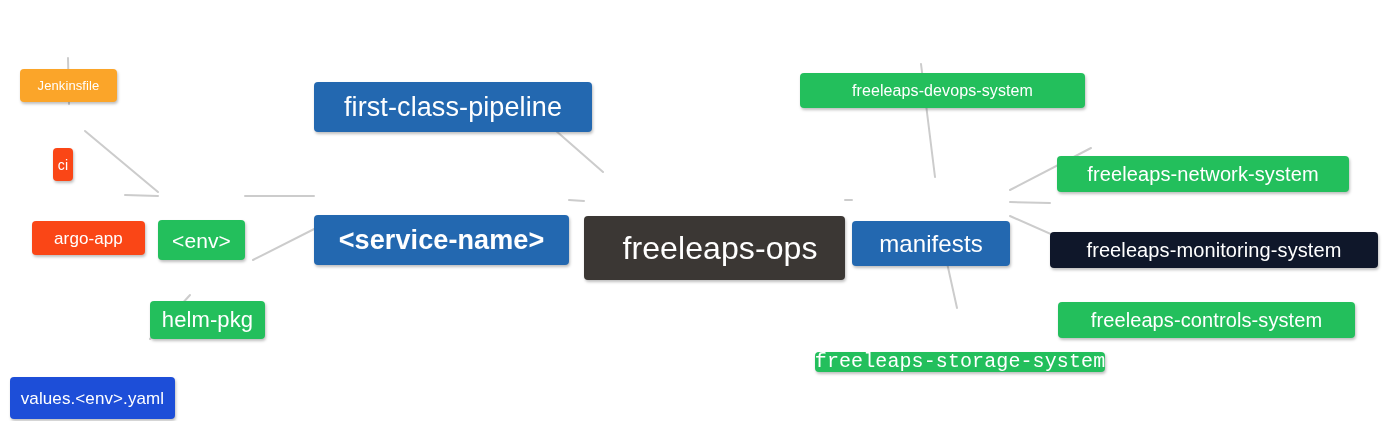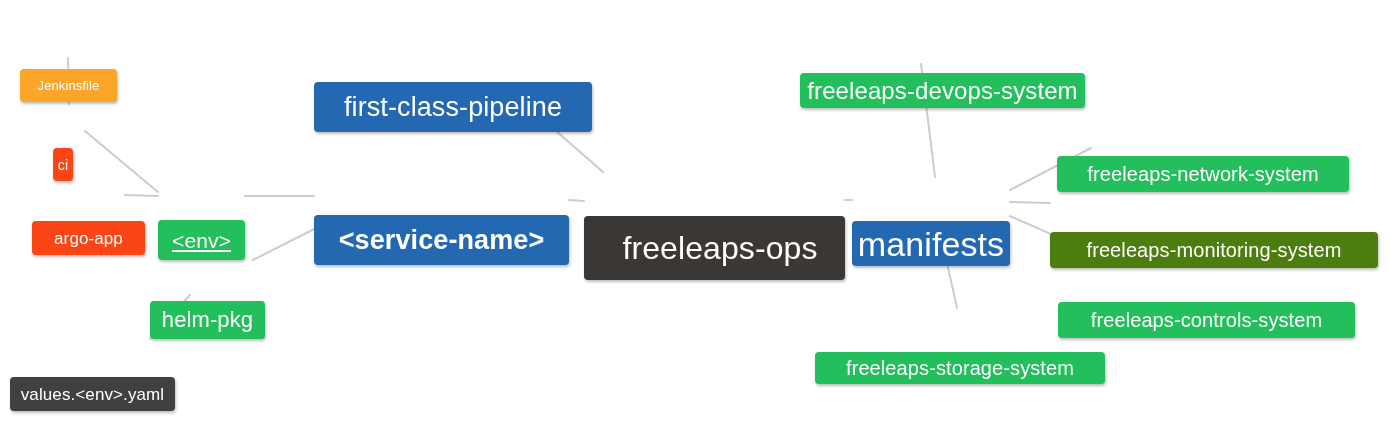--- a/index.html
+++ b/index.html
@@ -70,50 +70,50 @@
   <div id="node-layer">
       <div class="node" style="left: 20px; top: 25px; width: 97px; height: 33px; background: rgb(251, 165, 41); font-size: 13px;">
         <span class="node-label">Jenkinsfile</span>
       </div>
       <div class="node" style="left: 53px; top: 104px; width: 20px; height: 33px; background: rgb(250, 70, 22); font-size: 14px; align-items: center;">
         <span class="node-label">ci</span>
       </div>
       <div class="node" style="left: 32px; top: 177px; width: 113px; height: 34px; background: rgb(250, 70, 22); font-size: 17px;">
         <span class="node-label">argo-app</span>
       </div>
-      <div class="node" style="left: 158px; top: 176px; width: 87px; height: 40px; background: rgb(35, 191, 92); font-size: 21px; text-decoration: underline;">
+      <div class="node" style="left: 158px; top: 176px; width: 87px; height: 40px; background: rgb(35, 191, 92); font-size: 21px;">
         <span class="node-label">&lt;env&gt;</span>
       </div>
       <div class="node" style="left: 150px; top: 257px; width: 115px; height: 38px; background: rgb(35, 191, 92); font-size: 22px;">
         <span class="node-label">helm-pkg</span>
       </div>
-      <div class="node" style="left: 10px; top: 333px; width: 165px; height: 34px; background: #404040; font-size: 17px;">
+      <div class="node" style="left: 10px; top: 333px; width: 165px; height: 42px; background: #1d4ed8; font-size: 17px;">
         <span class="node-label">values.&lt;env&gt;.yaml</span>
       </div>
       <div class="node" style="left: 314px; top: 38px; width: 278px; height: 50px; background: rgb(35, 104, 176); font-size: 27px;">
         <span class="node-label">first-class-pipeline</span>
       </div>
       <div class="node" style="left: 314px; top: 171px; width: 255px; height: 50px; background: rgb(35, 104, 176); font-size: 27px; font-weight: bold;">
         <span class="node-label">&lt;service-name&gt;</span>
       </div>
       <div class="node" style="left: 584px; top: 172px; width: 261px; height: 64px; background: rgb(59, 55, 52); font-size: 32px; padding-left: 11px;">
         <span class="node-label">freeleaps-ops</span>
       </div>
-      <div class="node" style="left: 852px; top: 177px; width: 158px; height: 45px; background: rgb(35, 104, 176); font-size: 34px; text-align: center;">
+      <div class="node" style="left: 852px; top: 177px; width: 158px; height: 45px; background: rgb(35, 104, 176); font-size: 24px; text-align: center;">
         <span class="node-label">manifests</span>
       </div>
-      <div class="node" style="left: 800px; top: 29px; width: 285px; height: 35px; background: rgb(35, 191, 92); font-size: 24px;">
+      <div class="node" style="left: 800px; top: 29px; width: 285px; height: 35px; background: rgb(35, 191, 92); font-size: 16px;">
         <span class="node-label">freeleaps-devops-system</span>
       </div>
       <div class="node" style="left: 1057px; top: 112px; width: 292px; height: 36px; background: rgb(35, 191, 92); font-size: 20px;">
         <span class="node-label">freeleaps-network-system</span>
       </div>
-      <div class="node" style="left: 1050px; top: 188px; width: 328px; height: 36px; background: #4d7c0f; font-size: 20px;">
+      <div class="node" style="left: 1050px; top: 188px; width: 328px; height: 36px; background: #0f172a; font-size: 20px;">
         <span class="node-label">freeleaps-monitoring-system</span>
       </div>
       <div class="node" style="left: 1058px; top: 258px; width: 297px; height: 36px; background: rgb(35, 191, 92); font-size: 20px; align-items: center;">
         <span class="node-label">freeleaps-controls-system</span>
       </div>
-      <div class="node" style="left: 815px; top: 308px; width: 290px; height: 32px; background: rgb(35, 191, 92); font-size: 20px;">
+      <div class="node" style="left: 815px; top: 308px; width: 290px; height: 20px; background: rgb(35, 191, 92); font-size: 20px; font-family: Liberation Mono, monospace;">
         <span class="node-label">freeleaps-storage-system</span>
       </div>
     </div>
 </div>
 
 </body></html>

